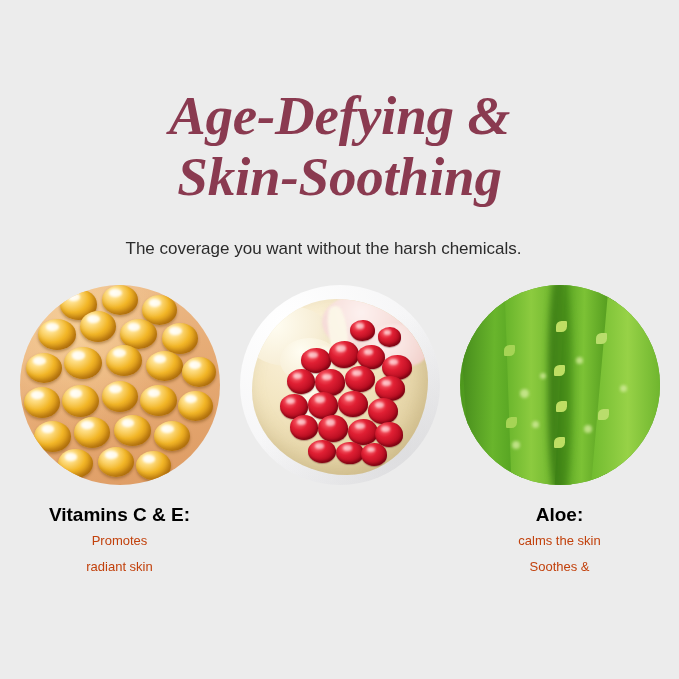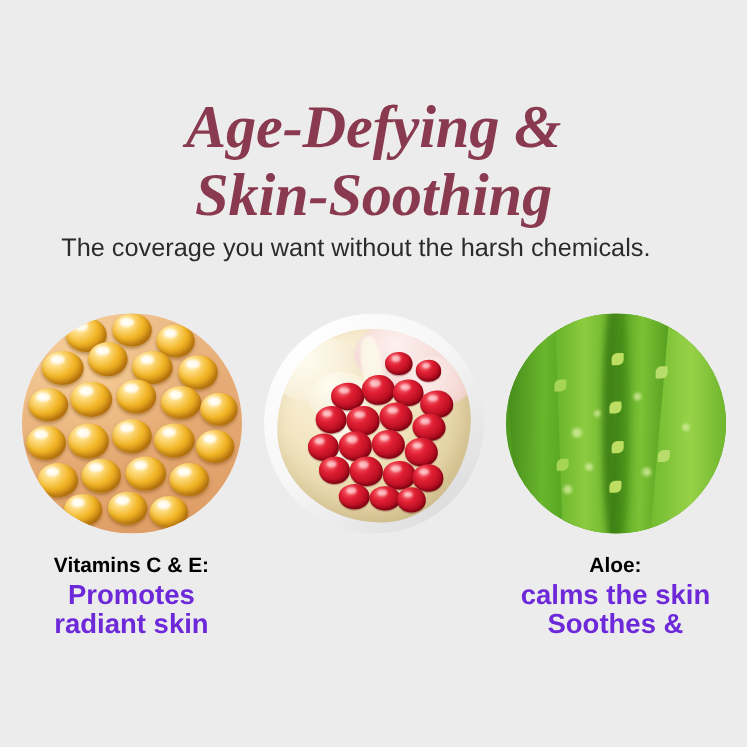--- a/index.html
+++ b/index.html
@@ -39,26 +39,26 @@
     letter-spacing: -0.2px;
   }
   .headline-line {
     display: block;
     white-space: nowrap;
   }
 
   
   .subtitle {
     position: absolute;
-    top: 188px;
+    top: 218px;
     left: 0;
     width: 647px;
     text-align: center;
     font-family: "Liberation Sans", sans-serif;
-    font-size: 23px;
+    font-size: 17px;
     line-height: 28px;
     color: #2b2b2b;
     font-weight: 400;
   }
 
   
   .cards {
     position: absolute;
     top: 285px;
     left: 0;
@@ -215,24 +215,24 @@
   .caption-label {
     display: block;
     font-size: 19px;
     line-height: 26px;
     font-weight: 700;
     color: #000000;
     white-space: nowrap;
   }
   .caption-desc {
     display: block;
-    font-size: 25px;
+    font-size: 13px;
     line-height: 26px;
-    font-weight: 700;
-    color: #6d28d9;
+    font-weight: 400;
+    color: #c2410c;
   }
   .caption-desc-line {
     display: block;
     white-space: nowrap;
   }
 </style>
 </head>
 <body>
 
 <div class="infographic">

